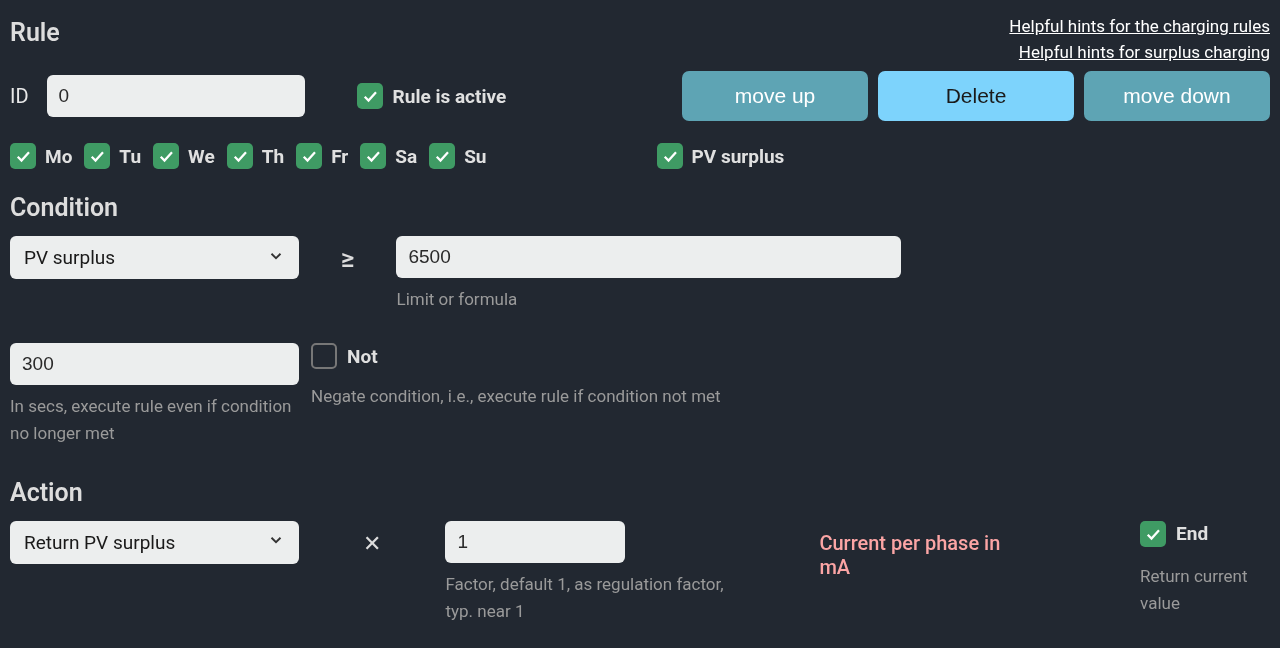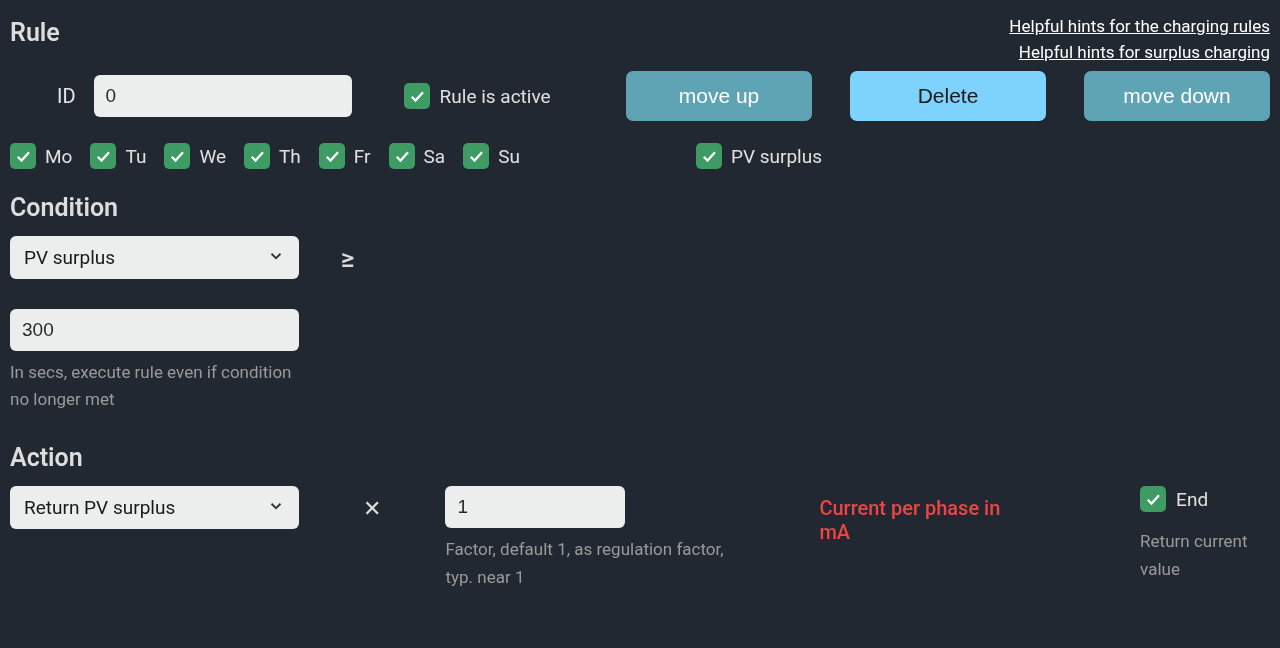--- a/index.html
+++ b/index.html
@@ -33,36 +33,37 @@
     font-size: 17px;
     display: block;
     line-height: 1.5;
   }
   .row {
     display: flex;
     align-items: center;
     gap: 12px;
     margin-bottom: 22px;
   }
-  .id-row { margin-top: 6px; margin-left: 47px; }
+  .id-row { margin-top: 6px; }
   .id-label { font-size: 20px; margin-right: 6px; }
   input[type="text"] {
     background: #eceeee;
     border: none;
     border-radius: 6px;
     padding: 10px 12px;
     font-size: 19px;
     color: #2a2a2a;
     outline: none;
   }
   .id-input { width: 258px; }
   .cb {
     display: inline-flex;
     align-items: center;
     gap: 10px;
+    font-weight: bold;
   }
   .cb-box {
     width: 26px;
     height: 26px;
     border-radius: 5px;
     display: flex;
     align-items: center;
     justify-content: center;
     cursor: pointer;
     flex-shrink: 0;
@@ -75,22 +76,22 @@
     border: none;
     border-radius: 7px;
     padding: 13px 0;
     font-size: 21px;
     font-weight: 400;
     cursor: pointer;
     text-align: center;
   }
   .btn-teal { background: #5ea4b4; color: #fff; width: 186px; }
   .btn-yellow { background: #7dd3fc; color: #1a1a1a; width: 196px; }
-  .btns-right { display: flex; gap: 38px; margin-left: auto; }
-  .days-row { gap: 18px; margin-top: 8px; margin-bottom: 24px; }
+  .btns-right { display: flex; gap: 10px; margin-left: auto; }
+  .days-row { margin-top: 8px; margin-bottom: 24px; }
   .days-row .cb { gap: 9px; }
   .days-row .cb-label { font-size: 19px; }
   .pv-surplus-wrap { margin-left: 158px; }
   .select-wrap {
     position: relative;
     display: inline-block;
   }
   .select-wrap select, .select-wrap .fake-select {
     appearance: none;
     -webkit-appearance: none;
@@ -114,21 +115,21 @@
   .select-wrap .chev svg { width: 18px; height: 18px; stroke: #333; stroke-width: 2.5; fill: none; }
   .cond-row1 { align-items: flex-start; gap: 42px; margin-bottom: 30px; }
   .op-sym { font-size: 26px; font-weight: 600; color: #ddd; margin-top: 7px; }
   .col { display: flex; flex-direction: column; gap: 8px; }
   .limit-input { width: 505px; }
   .hint { font-size: 17px; color: #9a9a9a; line-height: 1.6; }
   .cond-row2 { align-items: flex-start; margin-bottom: 30px; }
   .secs-input { width: 289px; }
   .action-row { align-items: flex-start; gap: 64px; }
   .factor-input { width: 180px; }
-  .phase-label { font-size: 20px; color: #ef4444; font-weight: 500; align-self: flex-start; margin-top: 10px; }
+  .phase-label { font-size: 20px; color: #fca5a5; font-weight: 500; align-self: flex-start; margin-top: 10px; }
   .end-col { margin-left: 71px; }
   .action-row .col.factor-col { max-width: 320px; }
   .mult-sym { font-size: 22px; color: #ddd; margin-top: 10px; }
 </style>
 </head>
 <body>
 
 <div class="top-row">
   <h2 class="section">Rule</h2>
   <div class="hints">
@@ -227,26 +228,37 @@
 <h2 class="section">Condition</h2>
 
 <div class="row cond-row1">
   <div class="select-wrap">
     <div class="fake-select">PV surplus</div>
     <span class="chev"><svg viewBox="0 0 24 24">
           <polyline points="6 9 12 15 18 9"></polyline>
         </svg></span>
   </div>
   <span class="op-sym">≥</span>
+  <div class="col">
+    <input type="text" class="limit-input" value="6500" style="">
+    <span class="hint">Limit or formula</span>
+  </div>
 </div>
 
 <div class="row cond-row2">
   <div class="col" style="max-width:289px">
     <input type="text" class="secs-input" value="300" style="">
     <span class="hint">In secs, execute rule even if condition no longer met</span>
+  </div>
+  <div class="col">
+    <span class="cb">
+      <span class="cb-box cb-empty"></span>
+      <span class="cb-label">Not</span>
+    </span>
+    <span class="hint" style="margin-top:6px">Negate condition, i.e., execute rule if condition not met</span>
   </div>
 </div>
 
 <h2 class="section">Action</h2>
 
 <div class="row action-row">
   <div class="select-wrap">
     <div class="fake-select">Return PV surplus</div>
     <span class="chev"><svg viewBox="0 0 24 24">
           <polyline points="6 9 12 15 18 9"></polyline>

